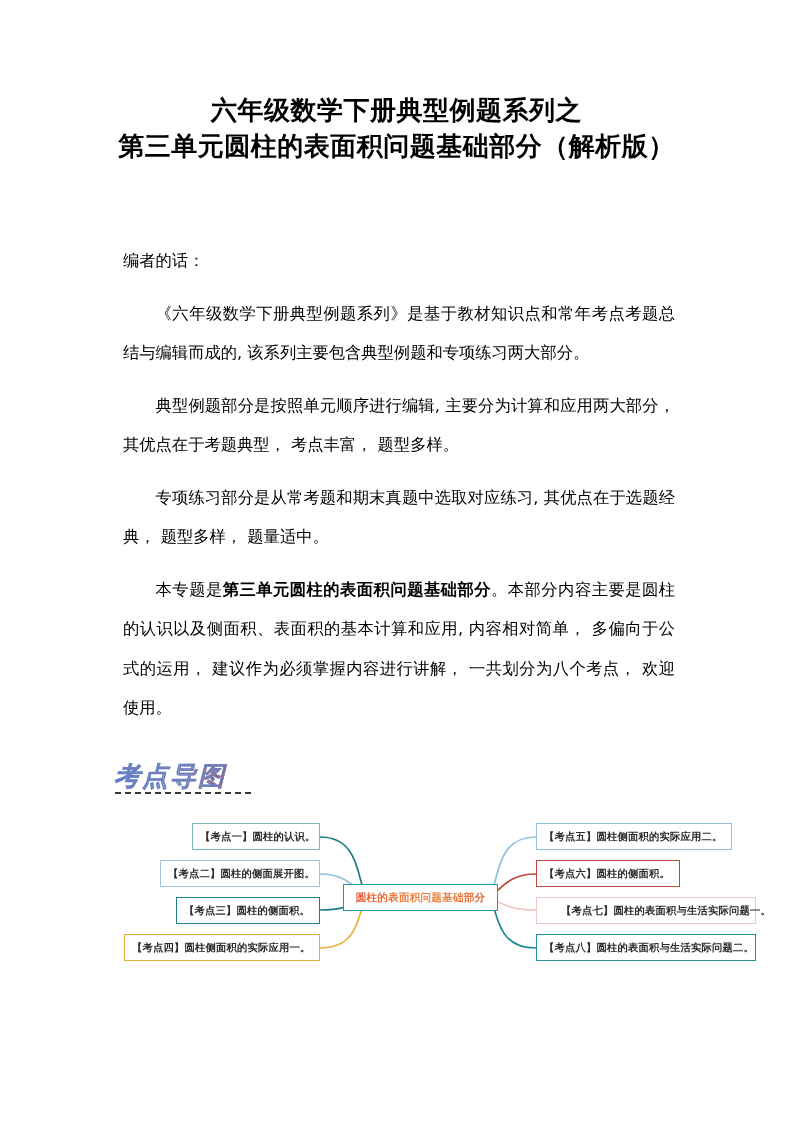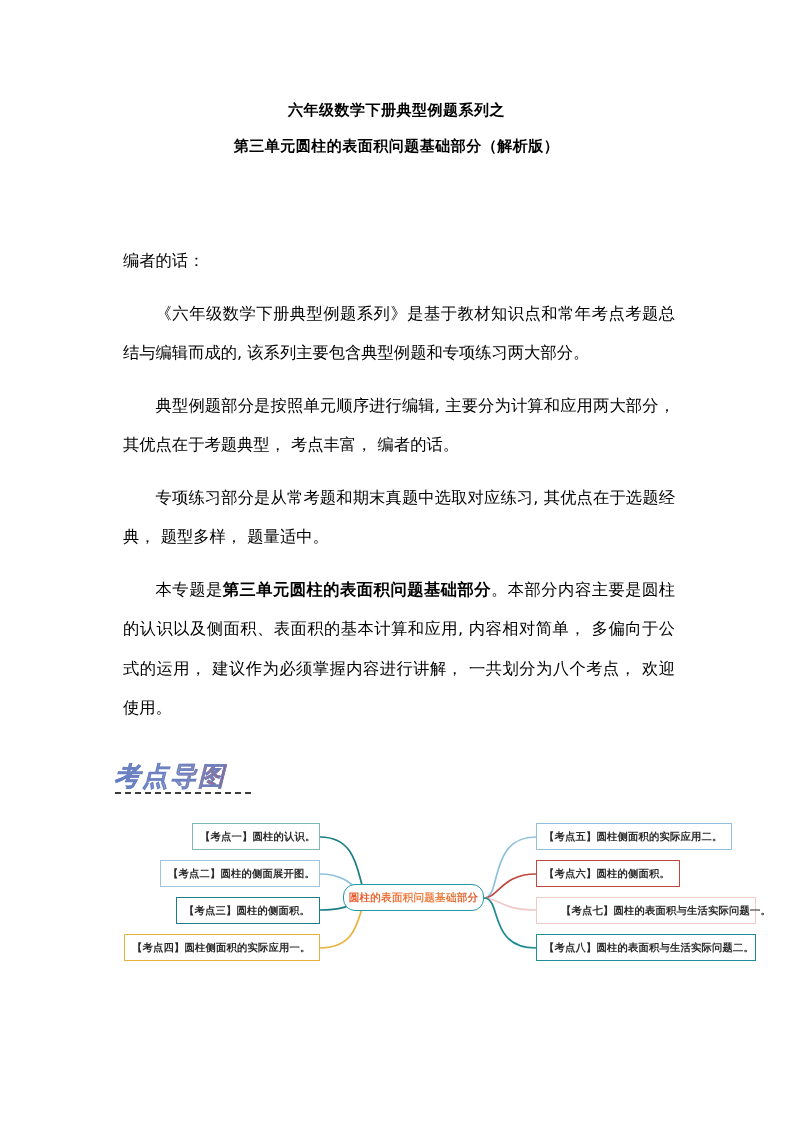--- a/index.html
+++ b/index.html
@@ -23,21 +23,21 @@
     height: 1122px;
   }
 
   
   .doc-title {
     position: absolute;
     left: 96px;
     top: 92px;
     width: 601px;
     text-align: center;
-    font-size: 15px;
+    font-size: 26px;
     font-weight: bold;
     line-height: 36px;
     letter-spacing: 0.5px;
   }
   .title-line-1 { display: block; }
   .title-line-2 { display: block; }
 
   
   .body-block {
     position: absolute;
@@ -148,21 +148,21 @@
 <div class="page">
 
   <div class="doc-title">
     <span class="title-line-1">六年级数学下册典型例题系列之</span>
     <span class="title-line-2">第三单元圆柱的表面积问题基础部分（解析版）</span>
   </div>
 
   <div class="body-block">
     <p class="para">编者的话：</p>
     <p class="para indent">《六年级数学下册典型例题系列》是基于教材知识点和常年考点考题总结与编辑而成的, 该系列主要包含典型例题和专项练习两大部分。</p>
-    <p class="para indent">典型例题部分是按照单元顺序进行编辑, 主要分为计算和应用两大部分， 其优点在于考题典型， 考点丰富， 编者的话。</p>
+    <p class="para indent">典型例题部分是按照单元顺序进行编辑, 主要分为计算和应用两大部分， 其优点在于考题典型， 考点丰富， 题型多样。</p>
     <p class="para indent">专项练习部分是从常考题和期末真题中选取对应练习, 其优点在于选题经典， 题型多样， 题量适中。</p>
     <p class="para indent"><span>本专题是</span><b>第三单元圆柱的表面积问题基础部分</b><span>。本部分内容主要是圆柱的认识以及侧面积、表面积的基本计算和应用, 内容相对简单， 多偏向于公式的运用， 建议作为必须掌握内容进行讲解， 一共划分为八个考点， 欢迎使用。</span></p>
   </div>
 
   <div class="art-heading-wrap">
     <div class="art-heading">
       <svg width="150" height="40" viewBox="0 0 150 40" xmlns="http://www.w3.org/2000/svg">
         <defs>
           <linearGradient id="wordart" x1="0" y1="0" x2="1" y2="0">
             <stop offset="0%" stop-color="#4a6fd0"></stop>
@@ -199,21 +199,21 @@
     <div class="node left" id="node-l1" style="left: 64px; top: 48px; width: 160px; border-color: rgb(159, 198, 222);">
         <span>【考点二】圆柱的侧面展开图。</span>
       </div>
     <div class="node left" id="node-l2" style="left: 80px; top: 85px; width: 144px; border-color: rgb(29, 125, 132);">
         <span>【考点三】圆柱的侧面积。</span>
       </div>
     <div class="node left" id="node-l3" style="left: 28px; top: 122px; width: 196px; border-color: rgb(227, 178, 60);">
         <span>【考点四】圆柱侧面积的实际应用一。</span>
       </div>
 
-    <div class="node-center" id="node-center" style="left: 247px; top: 72px; width: 141px; border-color: rgb(31, 154, 166); border-radius: 12px;">
+    <div class="node-center" id="node-center" style="left: 247px; top: 72px; width: 155px; border-color: rgb(31, 154, 166);">
         <span class="ctext" style="background-image: linear-gradient(90deg, rgb(232, 86, 42) 0%, rgb(239, 123, 60) 45%, rgb(232, 128, 63) 75%, rgb(217, 86, 44) 100%);">圆柱的表面积问题基础部分</span>
       </div>
 
     <div class="node right" id="node-r0" style="left: 440px; top: 11px; width: 196px; border-color: rgb(143, 192, 222);">
         <span>【考点五】圆柱侧面积的实际应用二。</span>
       </div>
     <div class="node right" id="node-r1" style="left: 440px; top: 48px; width: 144px; border-color: rgb(192, 72, 60);">
         <span>【考点六】圆柱的侧面积。</span>
       </div>
     <div class="node right" id="node-r2" style="left: 440px; top: 85px; width: 220px; border-color: rgb(240, 201, 198); padding-left: 24px;">

